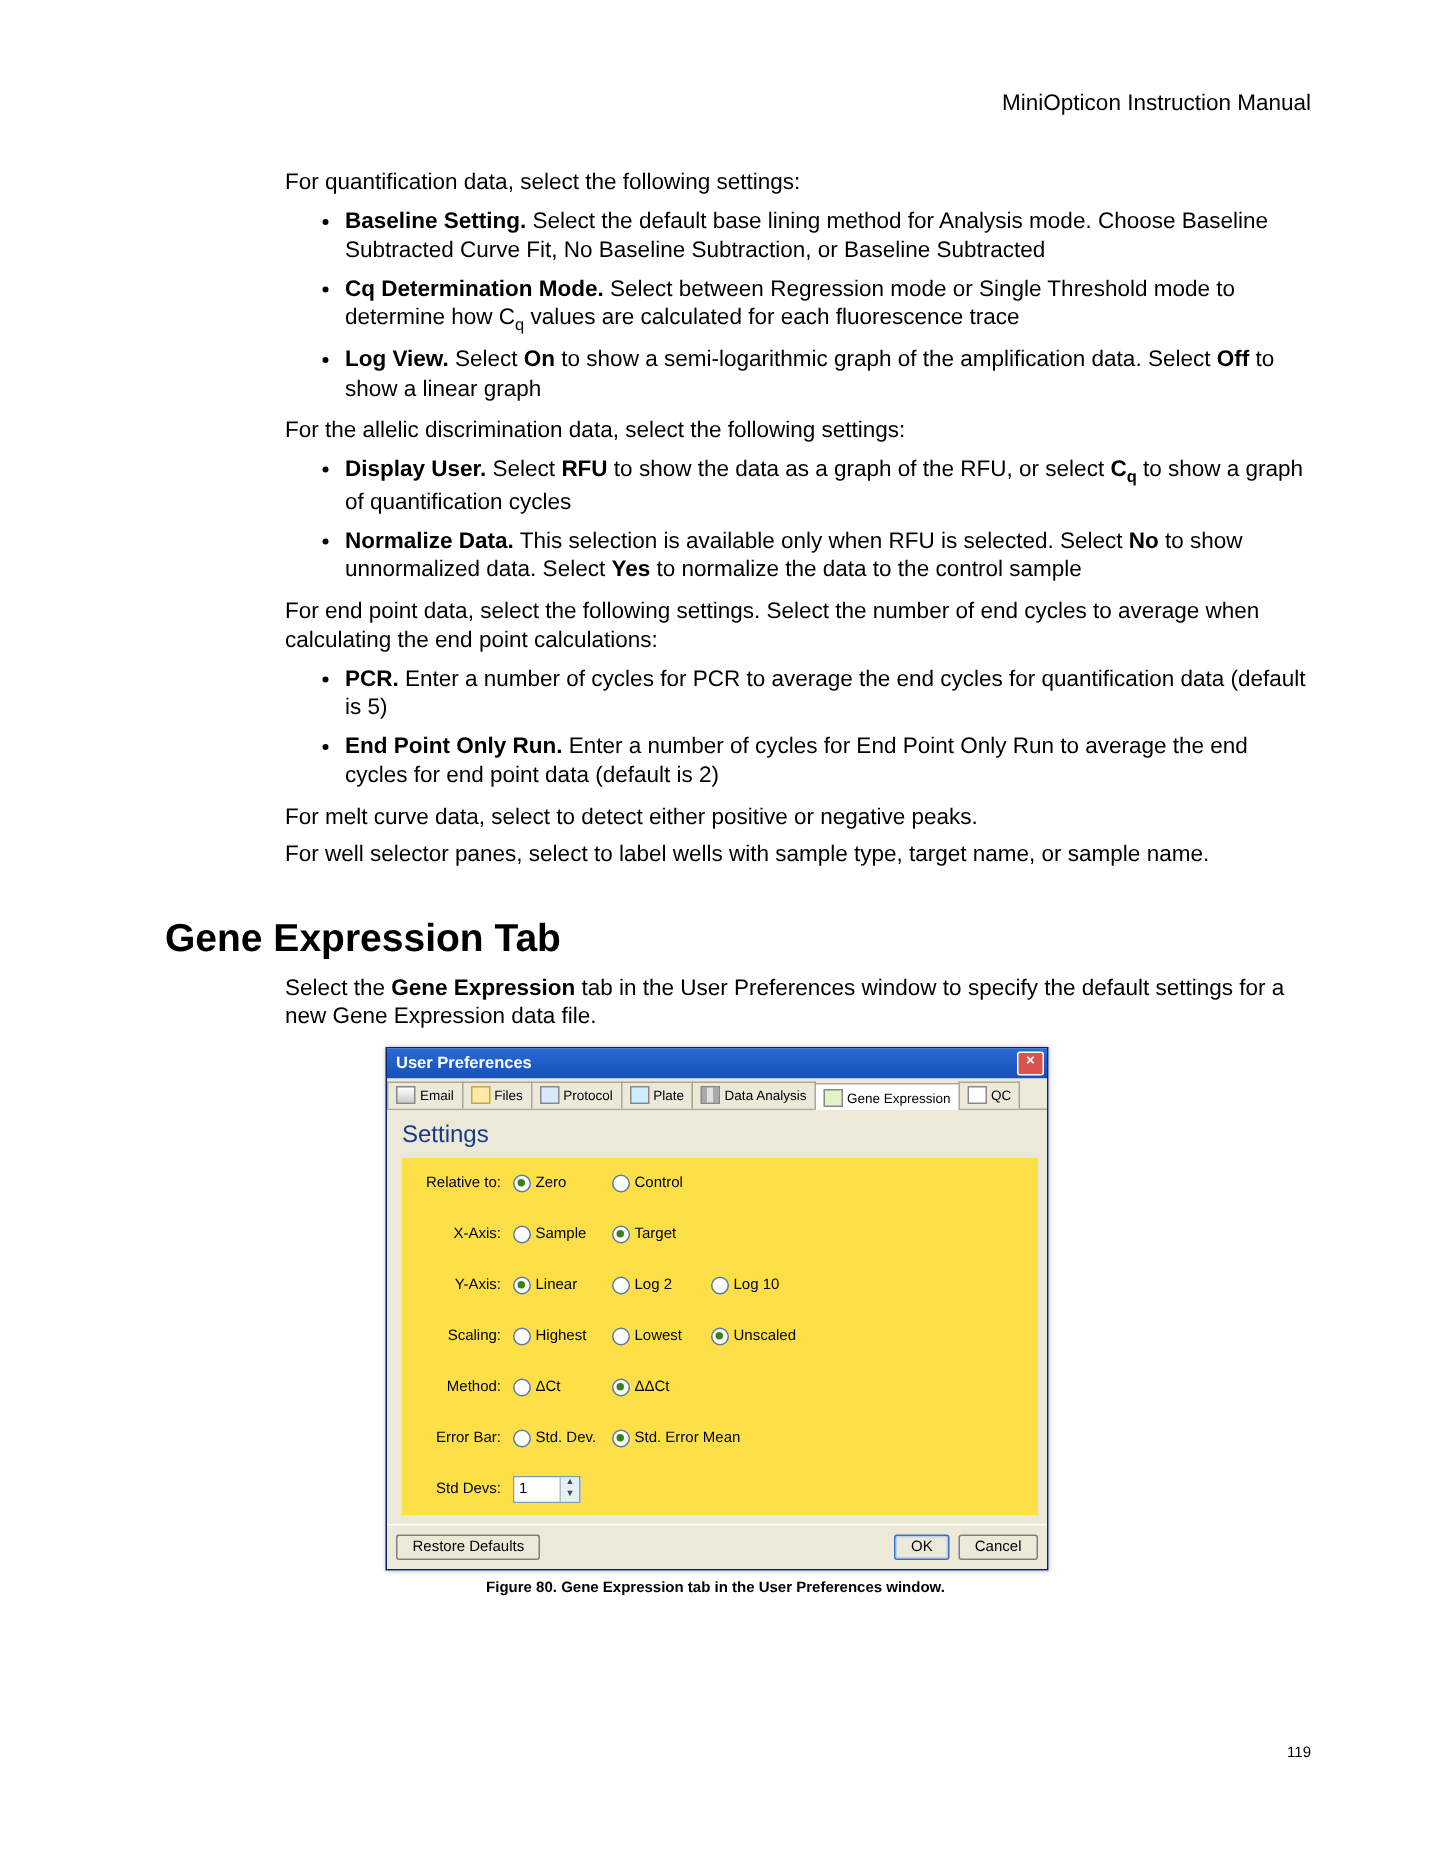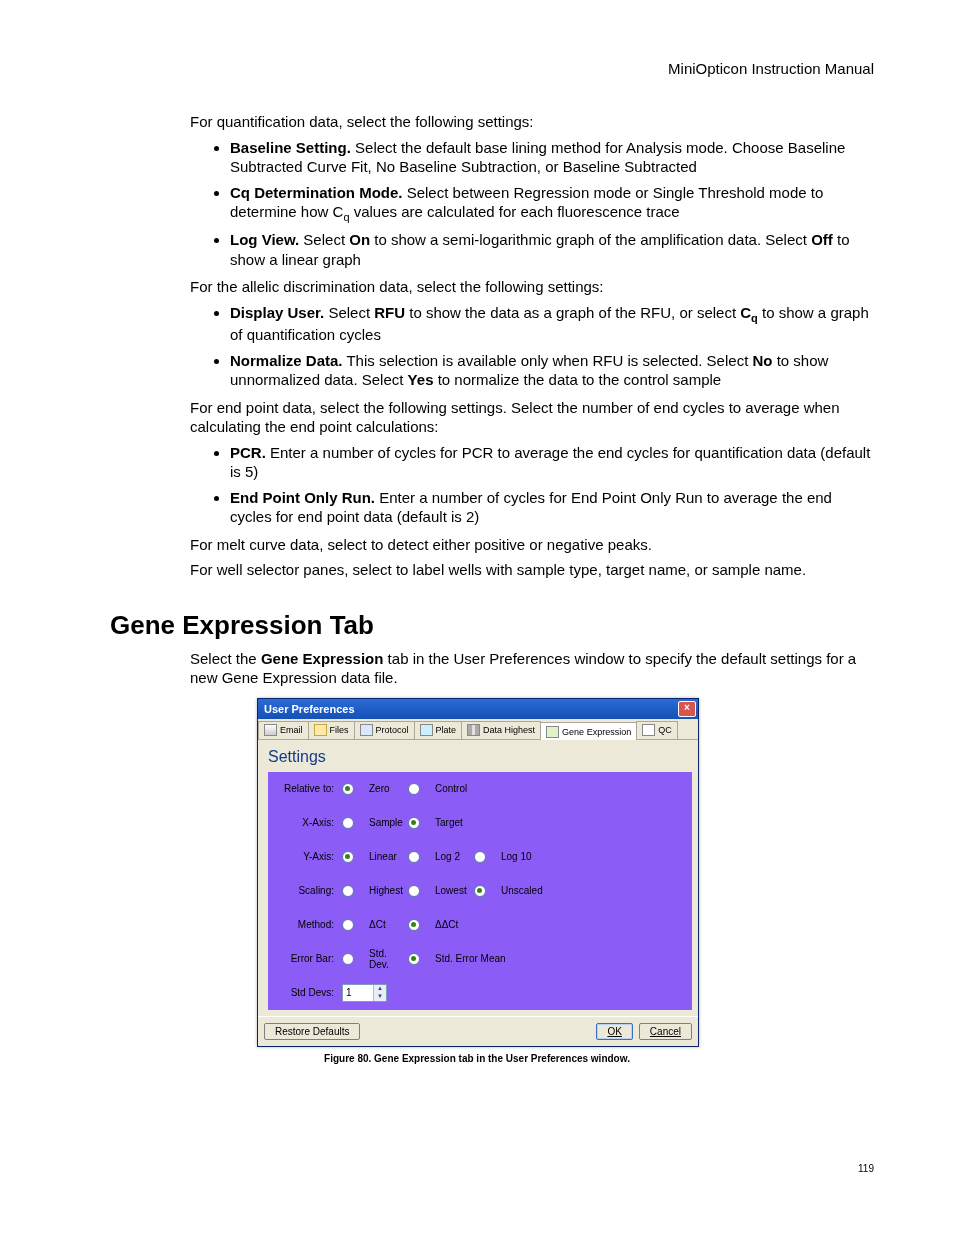--- a/index.html
+++ b/index.html
@@ -124,41 +124,41 @@
   .panel {
     background: #ece9d8;
     padding: 6px 6px 6px 10px;
   }
   .section-label {
     color: #153a8a;
     font-size: 16px;
     margin: 2px 0 6px 0;
   }
   .settings {
-    background: #8b5cf6;
+    background: #fde047;
   }
   .row {
     display: flex;
     align-items: center;
     min-height: 34px;
     font-size: 10px;
     color: #000;
   }
   .row .rlabel {
     width: 66px;
     text-align: right;
     padding-right: 8px;
     flex-shrink: 0;
   }
   .row .opt {
     display: flex;
     align-items: center;
     width: 66px;
     flex-shrink: 0;
-    gap: 15px;
+    gap: 3px;
     cursor: pointer;
   }
   .row .opt.wide { width: 100px; }
   .radio {
     width: 10px; height: 10px; border: 1px solid #5b7aa4; border-radius: 50%; background: #fff; position: relative; flex-shrink: 0;
   }
   .radio.sel::after {
     content: ""; width: 5px; height: 5px; border-radius: 50%; background: #3a7f1d; position: absolute; top: 2px; left: 2px;
   }
   .spinbox {
@@ -183,21 +183,21 @@
   }
   .btn {
     border: 1px solid #7f7f7f;
     background: #ece9d8;
     padding: 2px 10px;
     font-size: 10px;
     cursor: pointer;
     border-radius: 2px;
   }
   .btn.default { border: 1px solid #3a6fc2; box-shadow: 0 0 0 1px #b9d1ef inset; }
-  .right-btns { display: flex; gap: 6px; text-decoration: underline; }
+  .right-btns { display: flex; gap: 6px; }
 </style>
 </head>
 <body>
 
 <div class="page">
   <div class="header-right">MiniOpticon Instruction Manual</div>
 
   <p class="body-text">For quantification data, select the following settings:</p>
   <ul class="bullets">
     <li>
@@ -257,21 +257,21 @@
         <div class="tab">
             <span class="icn wave"></span>
             <span>Protocol</span>
           </div>
         <div class="tab">
             <span class="icn plate"></span>
             <span>Plate</span>
           </div>
         <div class="tab">
             <span class="icn bars"></span>
-            <span>Data Highest</span>
+            <span>Data Analysis</span>
           </div>
         <div class="tab active">
             <span class="icn ge"></span>
             <span>Gene Expression</span>
           </div>
         <div class="tab">
             <span class="icn qc"></span>
             <span>QC</span>
           </div>
       </div>

